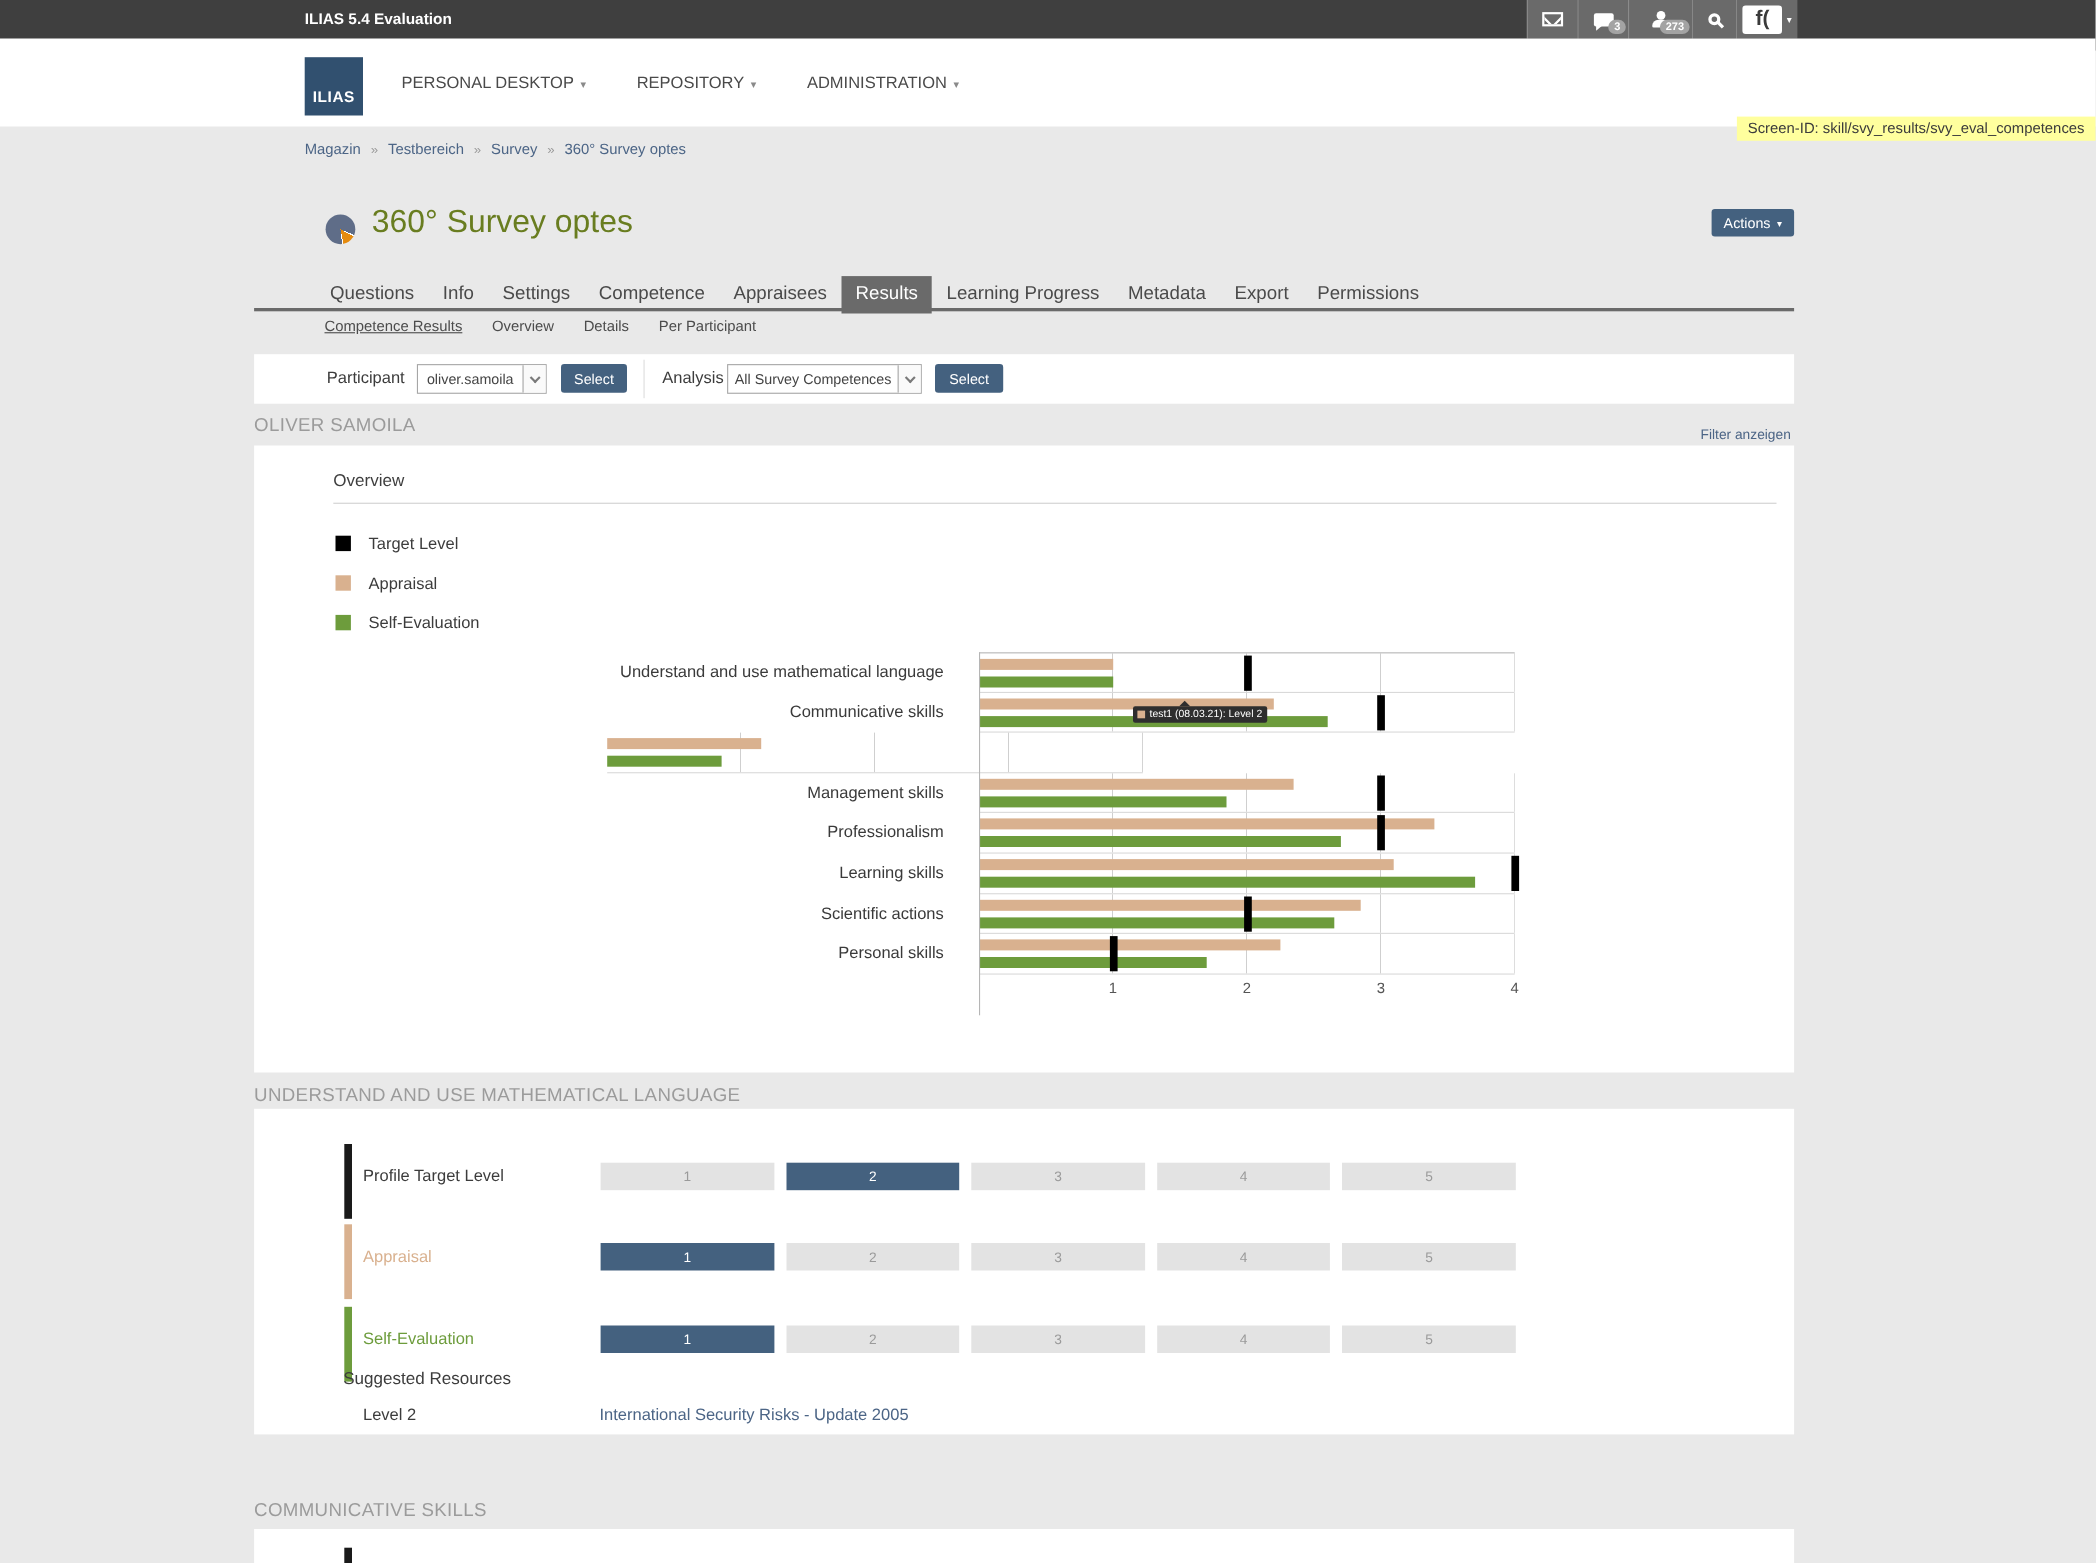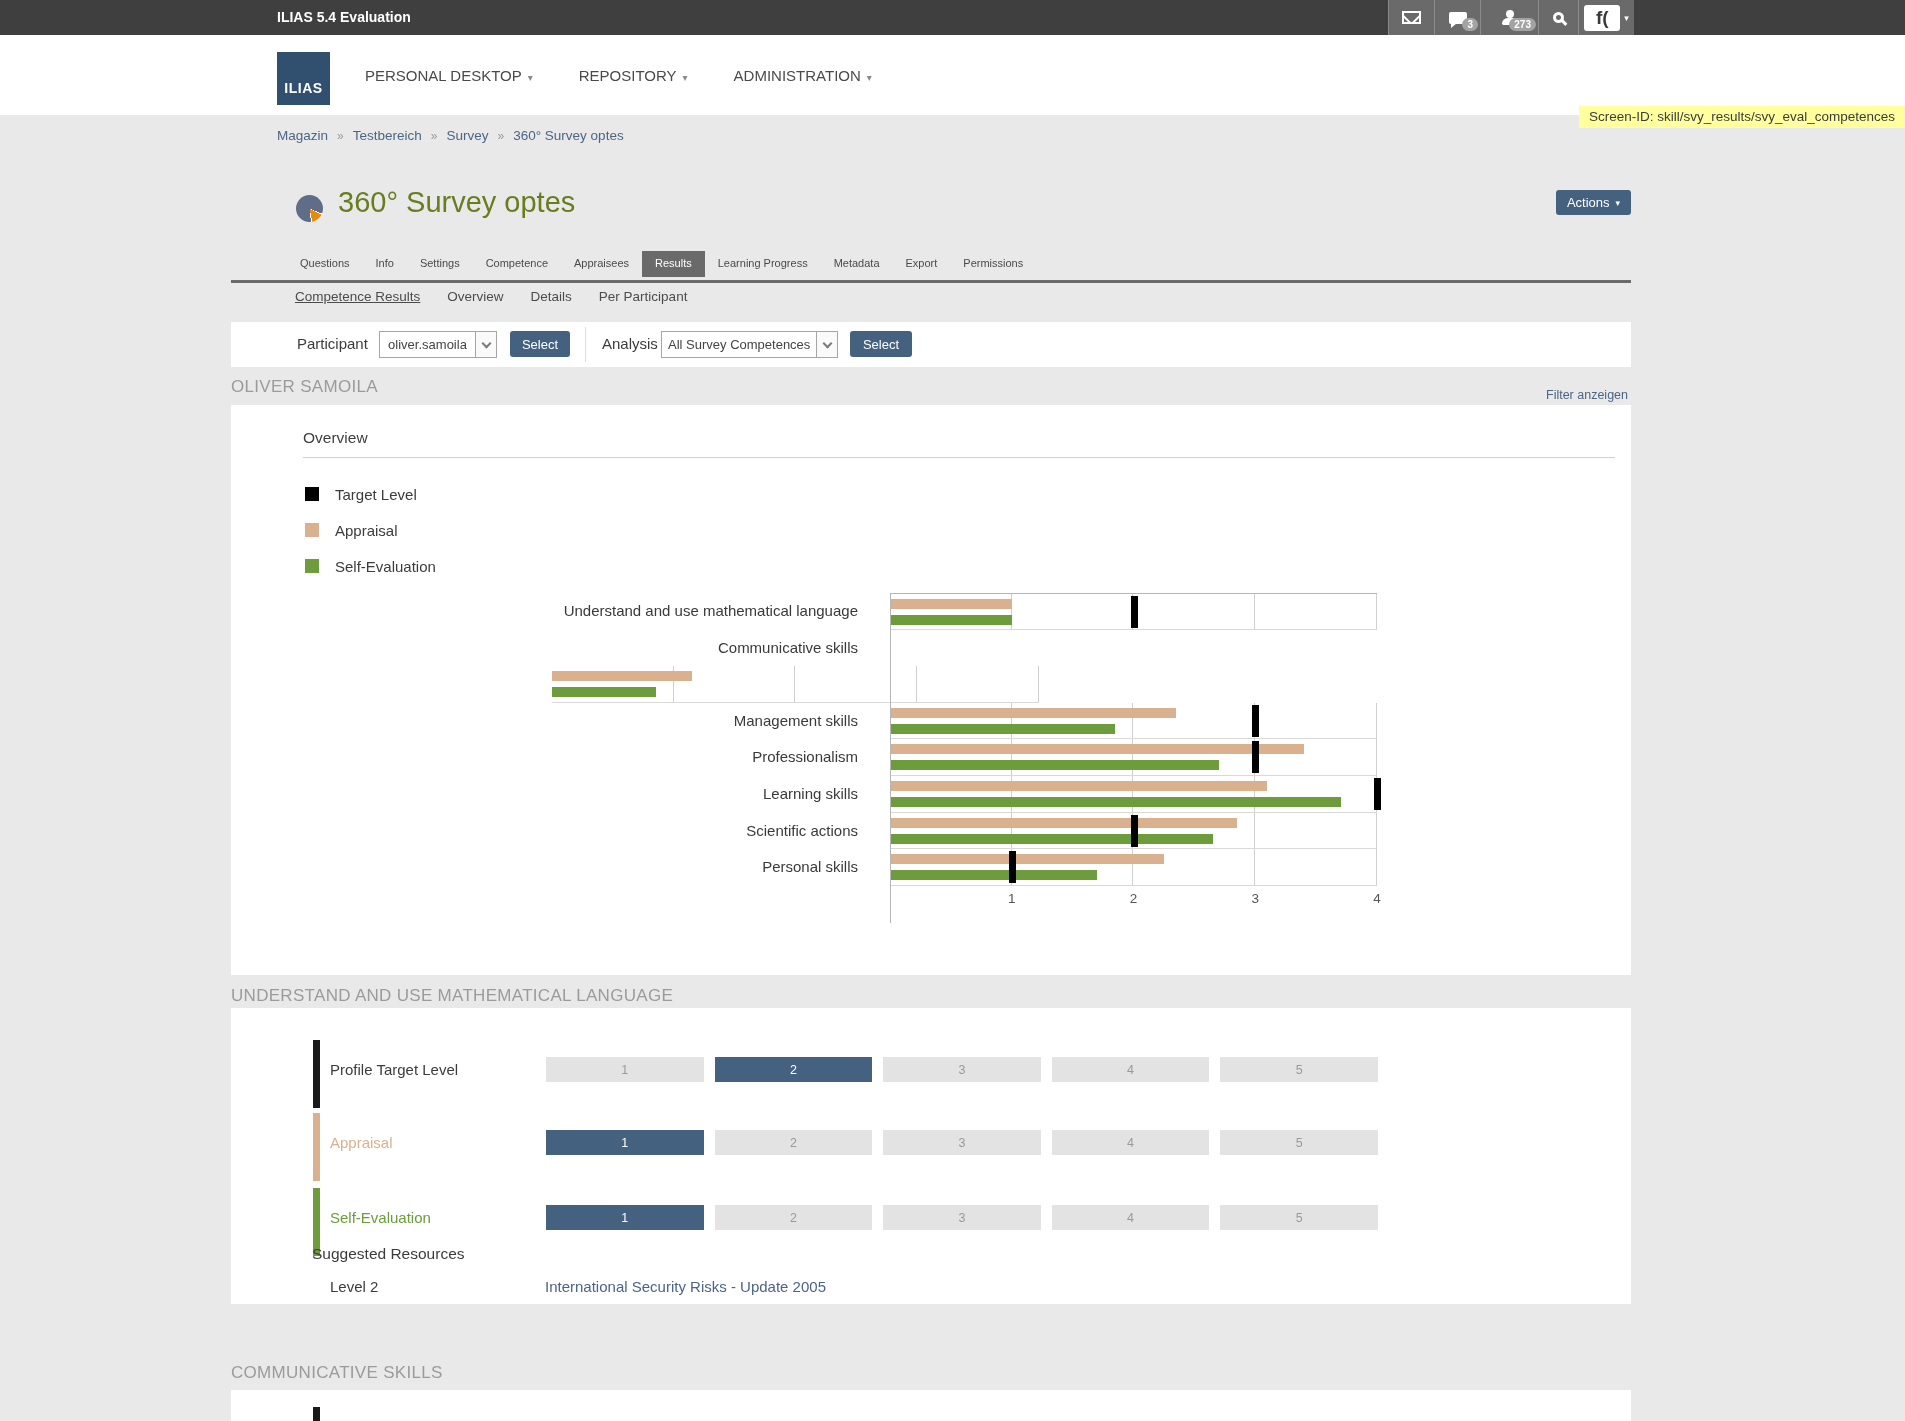--- a/index.html
+++ b/index.html
@@ -40,21 +40,21 @@
   .crumb-sep { color:#9a9a9a; margin:0 9px; font-size:12px; }
   
   .pie-icon { position:absolute; left:296px; top:195px; width:27px; height:27px; border-radius:50%;
     background:conic-gradient(#5f6d88 0 112deg, #ffffff 112deg 118deg, #e58b0f 118deg 168deg, #ffffff 168deg 174deg, #5f6d88 174deg 360deg); }
   .page-title { position:absolute; left:338px; top:186px; font-size:29px; color:#697d20; }
   .actions-btn { position:absolute; left:1556px; top:190px; width:75px; height:25px; }
   .btn { background:#44617f; color:#fff; font-size:13px; border-radius:3px; display:flex; align-items:center; justify-content:center; cursor:pointer; border:none; }
   .btn .bcaret { font-size:9px; margin-left:6px; }
   
   .tabs { position:absolute; left:287px; top:251px; display:flex; }
-  .tab { padding:6px 13px 8px; font-size:11px; color:#4a4a4a; cursor:pointer; white-space:nowrap; }
+  .tab { padding:6px 13px 8px; font-size:17px; color:#4a4a4a; cursor:pointer; white-space:nowrap; }
   .tab.active { background:#6a6a6a; color:#fff; }
   .tabs-underline { position:absolute; left:231px; top:280px; width:1400px; height:3px; background:#6a6a6a; }
   .subtabs { position:absolute; left:295px; top:289px; display:flex; }
   .subtab { font-size:13.5px; color:#4c4c4c; margin-right:27px; cursor:pointer; }
   .subtab.active { text-decoration:underline; }
   
   .filter-bar { position:absolute; left:231px; top:322px; width:1400px; height:45px; background:#fff; }
   .fb-label { position:absolute; top:13px; font-size:15px; color:#3c3c3c; }
   .select { position:absolute; top:9px; height:27px; display:flex; align-items:stretch; border:1px solid #a6a6a6; background:#fff; cursor:pointer; }
   .select .val { flex:1; font-size:13px; color:#444; display:flex; align-items:center; justify-content:center; padding:0 6px; white-space:nowrap; }
@@ -219,20 +219,29 @@
         <div class="chart-row">
           <div class="cat-label">Understand and use mathematical language</div>
           <div class="plot">
             <div class="bar appraisal" style="width: 121.8px; background: rgb(217, 177, 143);"></div>
             <div class="bar selfeval" style="width: 121.8px; background: rgb(109, 156, 60);"></div>
             <div class="target-mark" style="left: 240.5px; background: rgb(0, 0, 0);"></div>
           </div>
         </div>
         <div class="chart-row">
           <div class="cat-label">Communicative skills</div>
+          <div class="plot">
+            <div class="bar appraisal" style="width: 267.9px; background: rgb(217, 177, 143);"></div>
+            <div class="bar selfeval" style="width: 316.6px; background: rgb(109, 156, 60);"></div>
+            <div class="target-mark" style="left: 362.3px; background: rgb(0, 0, 0);"></div>
+            <div class="chart-tip">
+              <span class="tip-swatch" style="background: rgb(217, 177, 143);"></span>
+              <span>test1 (08.03.21): Level 2</span>
+            </div>
+          </div>
         </div>
         <div class="chart-row">
           <div class="plot">
             <div class="bar appraisal" style="width: 140px; background: rgb(217, 177, 143);"></div>
             <div class="bar selfeval" style="width: 103.5px; background: rgb(109, 156, 60);"></div>
           </div>
         </div>
         <div class="chart-row">
           <div class="cat-label">Management skills</div>
           <div class="plot">

